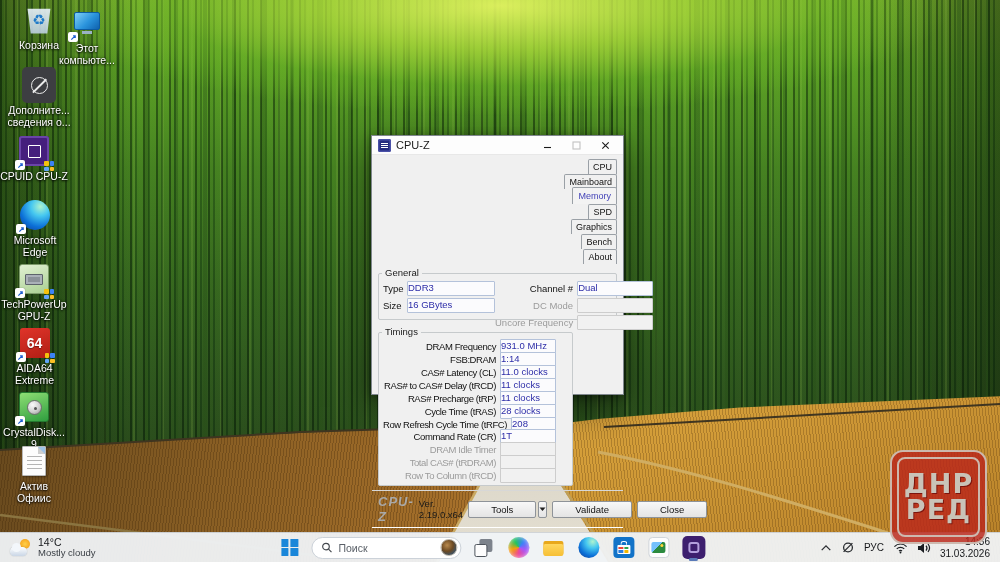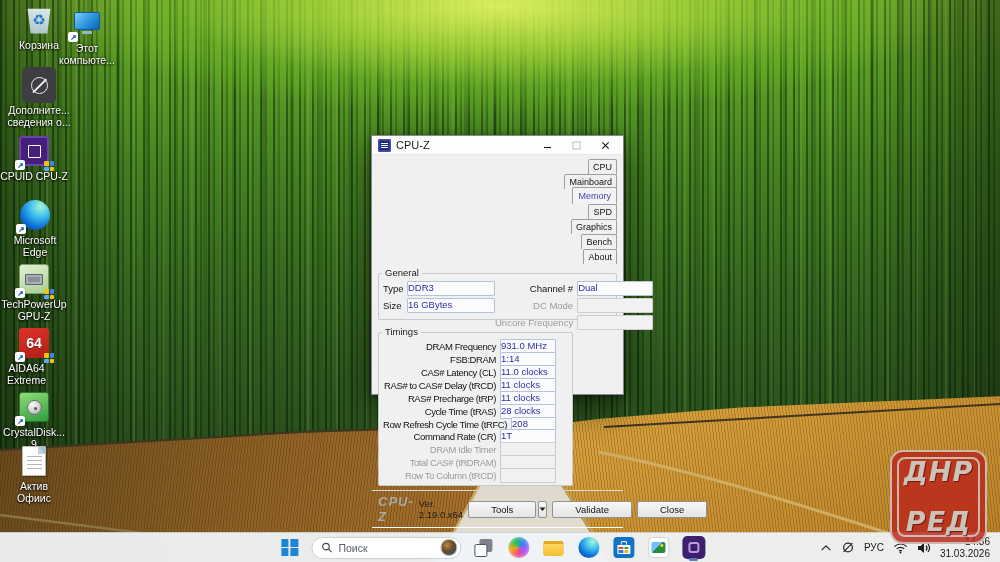--- a/index.html
+++ b/index.html
@@ -119,21 +119,21 @@
   .photos-img::after { content:""; position:absolute; right:2px; top:2px; width:3px; height:3px; border-radius:50%; background:#ffd43b; }
   .cpuz-tb { width:23px; height:23px; background:#3d1f6e; border-radius:5px; display:flex; align-items:center; justify-content:center; }
   .cpuz-tb i { display:block; width:11px; height:11px; border:2px solid #b3a0dd; border-radius:3px; }
   .active-line { position:absolute; bottom:0px; left:50%; transform:translateX(-50%); width:9px; height:2.5px; border-radius:2px; background:#5a7ab8; }
   .tray { margin-left:auto; display:flex; align-items:center; gap:9px; padding-right:10px; height:100%; }
   .tray-txt { font-size:10px; color:#15171a; }
   .clock { text-align:right; font-size:10px; color:#15171a; line-height:1.15; }
 
   
   .watermark { position:absolute; right:13px; bottom:18px; width:97px; height:94px; z-index:30; background:rgba(186,41,28,.84); border:2px solid rgba(206,199,188,.9); border-radius:13px; padding:5px; }
-  .wm-inner { width:100%; height:100%; border:2px solid rgba(206,199,188,.9); border-radius:8px; display:flex; flex-direction:column; align-items:center; justify-content:space-between; line-height:.95;font-style:italic; }
+  .wm-inner { width:100%; height:100%; border:2px solid rgba(206,199,188,.9); border-radius:8px; display:flex; flex-direction:column; align-items:center; justify-content:center; line-height:.95; }
   .wm-line { font-family:"DejaVu Sans","Liberation Sans",sans-serif; font-weight:900; font-size:27px; letter-spacing:1px; color:#c9c3b8; text-shadow:1px 1px 0 #7c150d; }
 </style>
 </head>
 <body>
 
 <div class="desktop">
 
   <div class="brush-left"></div>
   <div class="brush-right"></div>
   <div class="walk-path"></div>
@@ -233,21 +233,21 @@
       <div class="flag-badge">
           <i style="background:#f4c20d"></i>
           <i style="background:#3b82f6"></i>
           <i style="background:#60a5fa"></i>
           <i style="background:#fbbf24"></i>
         </div>
     </div>
     <div class="dlabel">TechPowerUp GPU-Z</div>
   </div>
 
-  <div class="dicon" style="left:2px; top:326px; width:49px;align-items:flex-end;">
+  <div class="dicon" style="left:10px; top:326px; width:49px;">
     <div class="ic">
       <div class="aida-tile">
           <span>64</span>
         </div>
       <div class="sc-badge">
           <svg width="7" height="7" viewBox="0 0 8 8">
             <path d="M1.5 6.5 L6 2 M3.5 2 H6 V4.5" stroke="#1e5fd0" stroke-width="1.3" fill="none"></path>
           </svg>
         </div>
       <div class="flag-badge">
@@ -401,20 +401,30 @@
           <svg width="7" height="5" viewBox="0 0 7 5">
             <path d="M0.5 0.5 L3.5 4 L6.5 0.5 Z" fill="#222"></path>
           </svg>
         </span>
       <span class="btn">Validate</span>
       <span class="btn">Close</span>
     </div>
   </div>
 
   <div class="taskbar">
+    <div class="weather">
+      <div class="w-ico">
+          <div class="w-sun"></div>
+          <div class="w-cloud"></div>
+        </div>
+      <div>
+        <div class="w-temp">14°C</div>
+        <div class="w-cond">Mostly cloudy</div>
+      </div>
+    </div>
 
     <div class="tb-center">
       <div class="tb-btn">
         <div class="start-grid">
             <i></i>
             <i></i>
             <i></i>
             <i></i>
           </div>
       </div>

